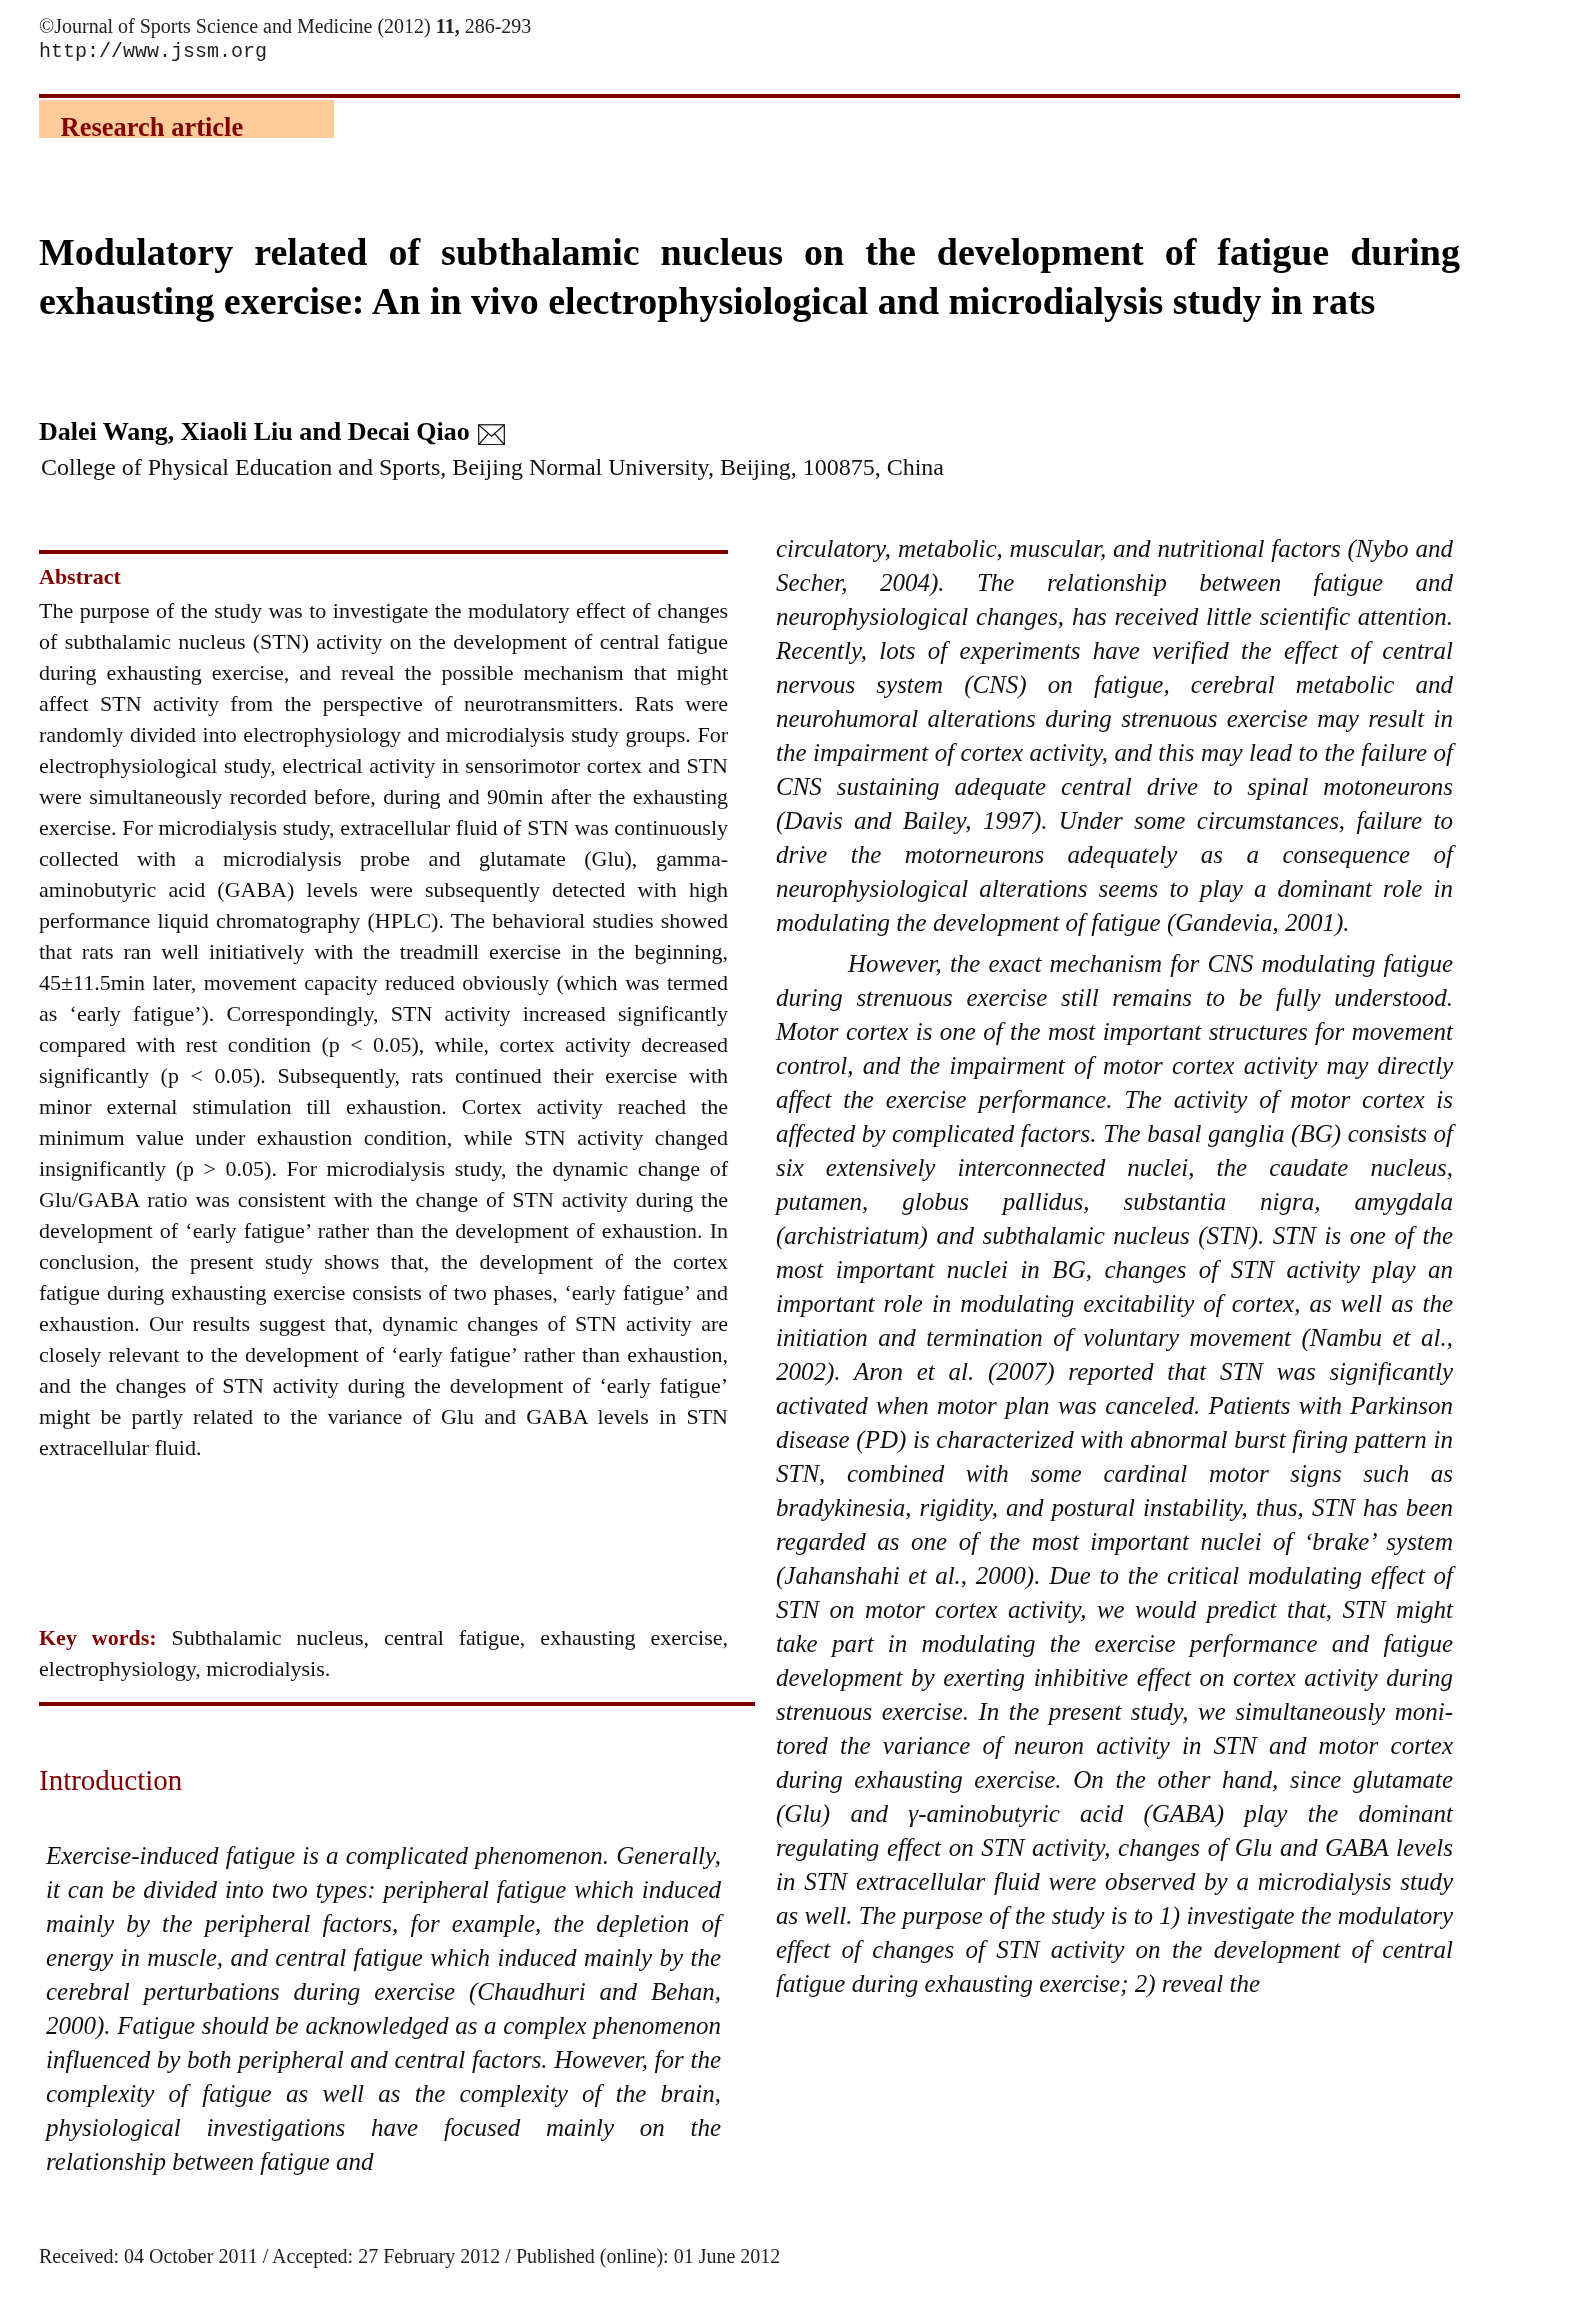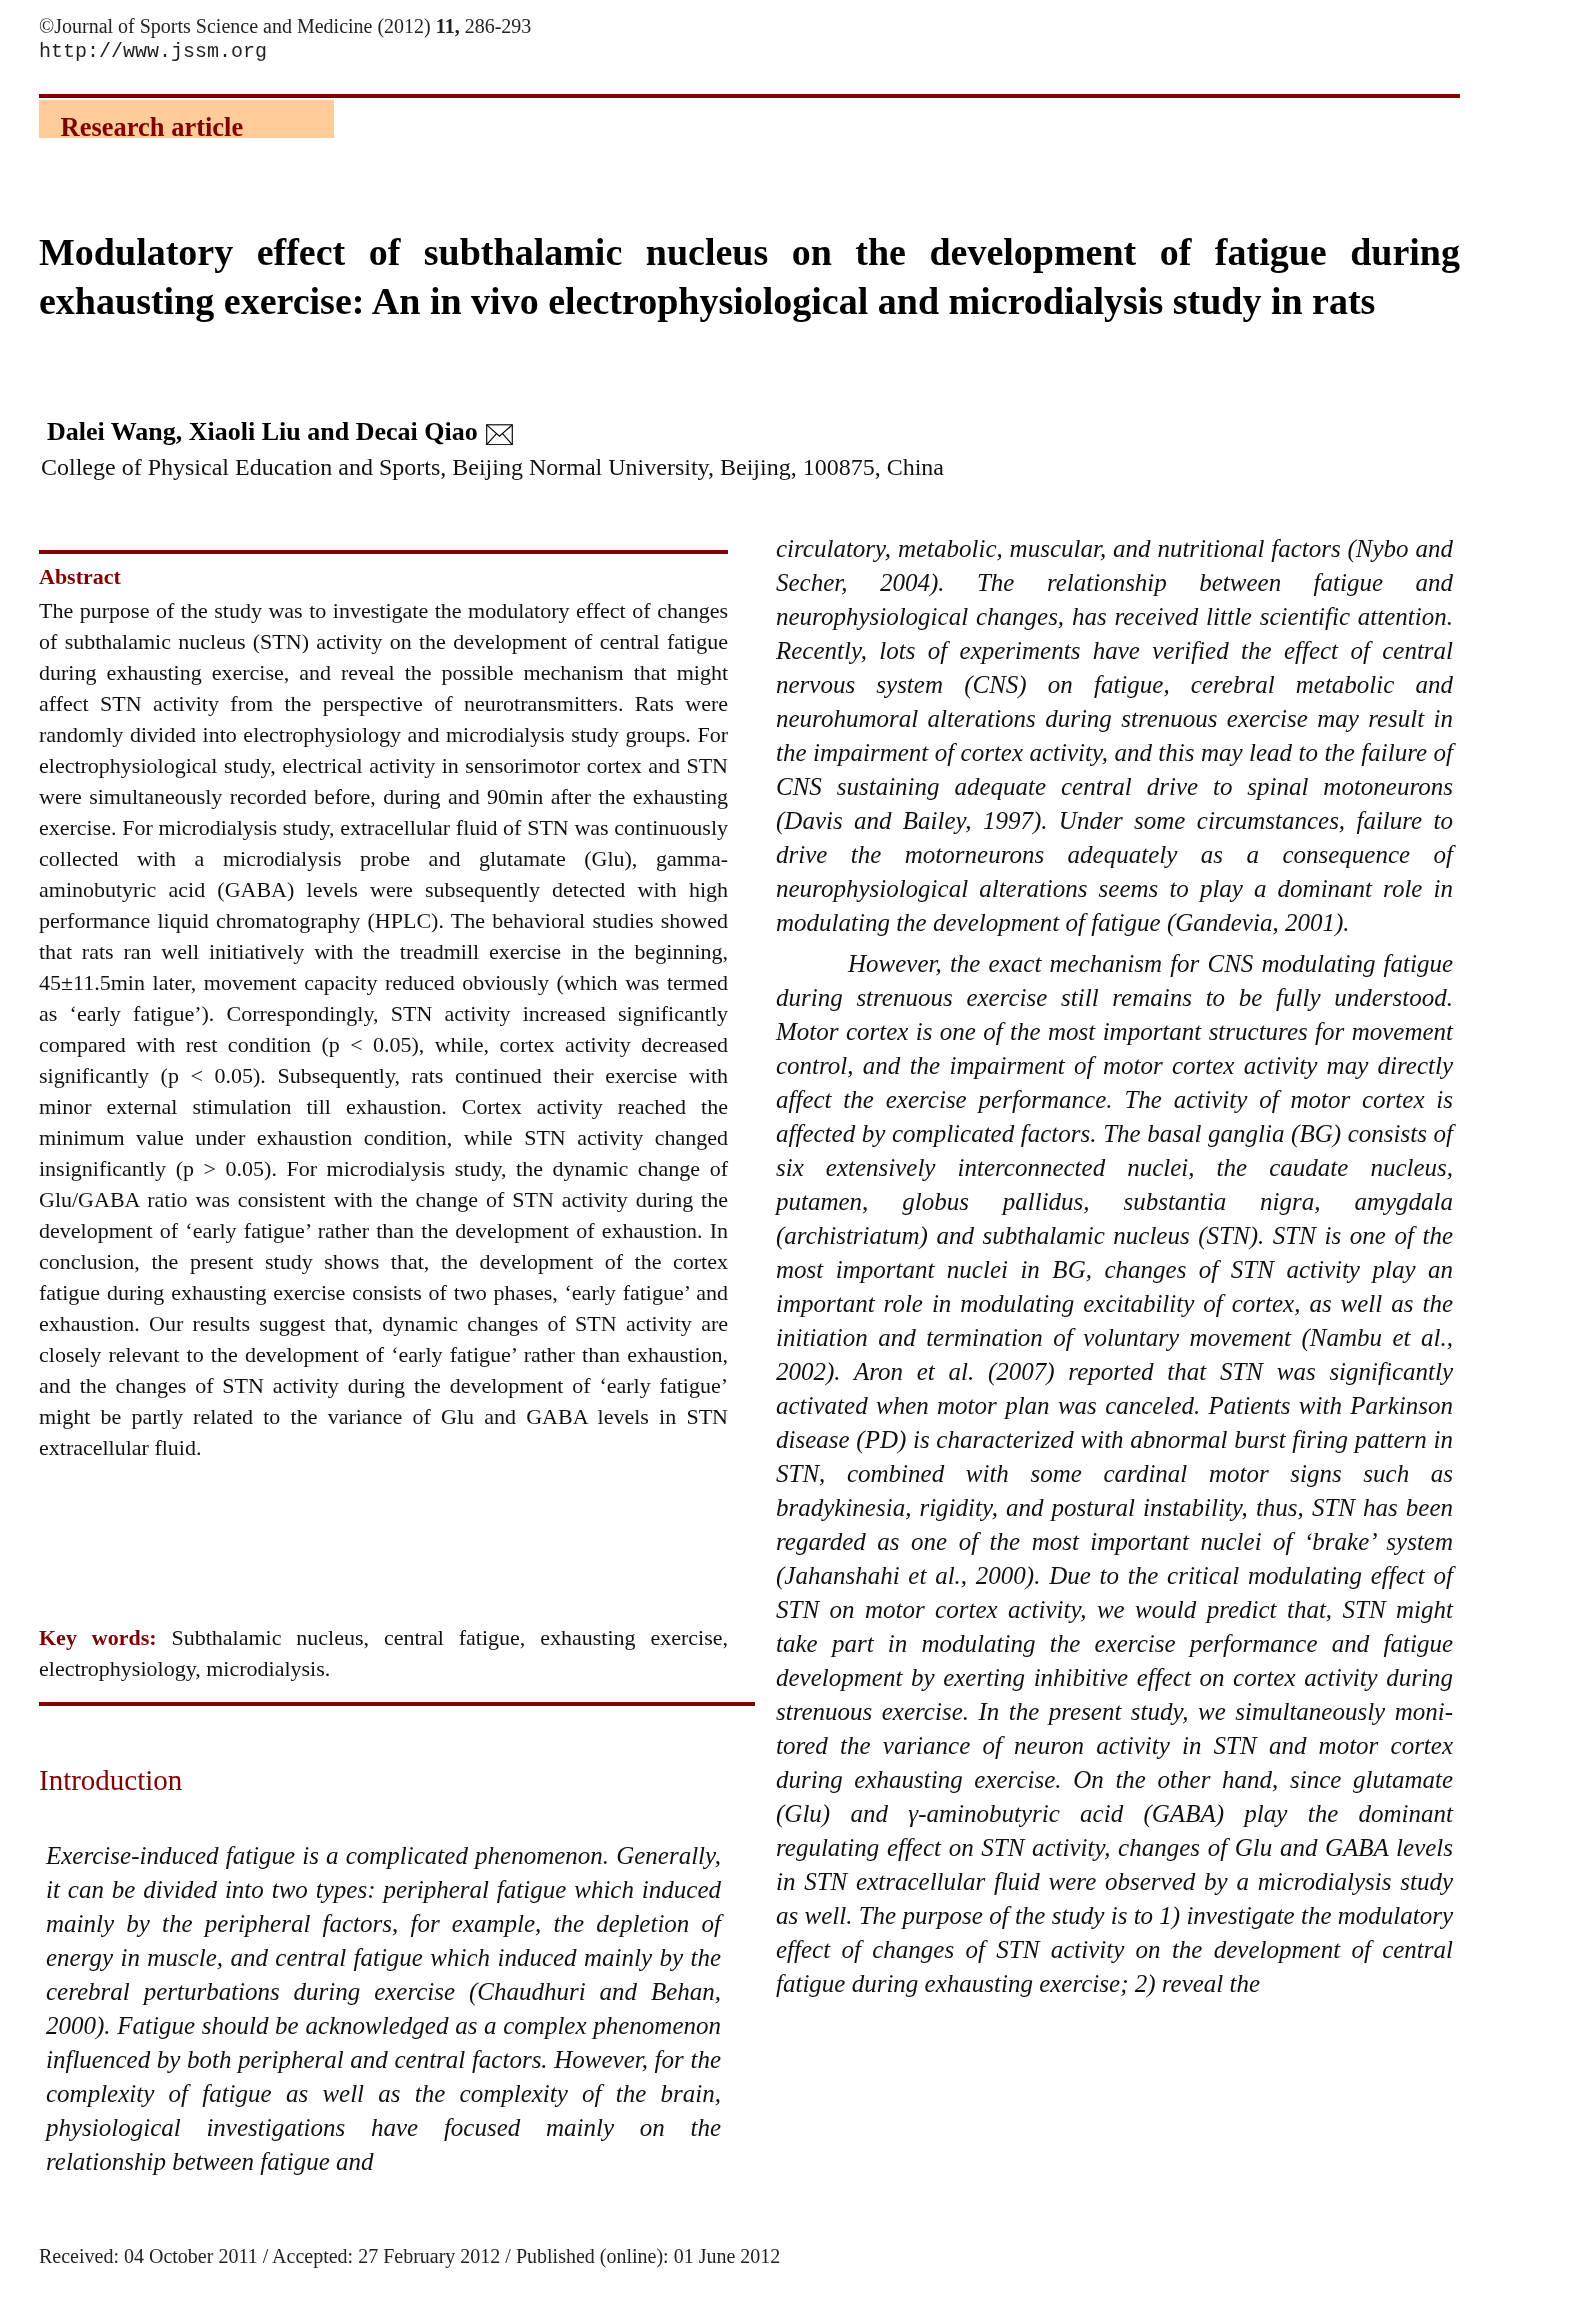--- a/index.html
+++ b/index.html
@@ -23,21 +23,21 @@
     position: absolute; left: 21.5px; top: 11.5px; font-weight: bold; font-size: 26.5px;
     color: #800000; line-height: 31.5px;
   }
 
   #title {
     left: 39px; top: 228px; width: 1421px; font-weight: bold; font-size: 38px;
     line-height: 49px; text-align: justify; color: #000;
   }
   #authors {
     left: 39px; top: 416px; font-weight: bold; font-size: 26px; line-height: 31.5px; color: #000;
-    display: flex; align-items: center; gap: 8px; margin-left: 8px;
+    display: flex; align-items: center; gap: 8px;
   }
   #mail-icon { width: 27px; height: 21.5px; display: inline-block; }
   #affiliation {
     left: 41px; top: 452px; font-size: 24px; line-height: 30px; color: #111;
   }
 
   
   #abstract-rule { left: 39px; top: 550px; width: 689px; }
   #abstract-heading {
     left: 39px; top: 562px; font-weight: bold; font-size: 22px; line-height: 29px; color: #800000;
@@ -78,21 +78,21 @@
   <span>©Journal of Sports Science and Medicine (2012) </span><b>11,</b><span> 286-293</span>
 </div>
 <div id="journal-url" class="abs journal-line">http://www.jssm.org</div>
 
 <div id="top-rule" class="rule"></div>
 
 <div id="badge" class="abs">
   <span>Research article</span>
 </div>
 
-<div id="title" class="abs">Modulatory effect of subthalamic nucleus on the development of fatigue during exhausting exercise: An in vivo electrophysiological and microdialysis study in rats</div>
+<div id="title" class="abs">Modulatory related of subthalamic nucleus on the development of fatigue during exhausting exercise: An in vivo electrophysiological and microdialysis study in rats</div>
 
 <div id="authors" class="abs">
   <span>Dalei Wang, Xiaoli Liu and Decai Qiao</span>
   <span id="mail-icon">
     <svg width="27" height="21.5" viewBox="0 0 38 30">
       <rect x="1" y="1" width="36" height="28" fill="none" stroke="#000" stroke-width="1.6"></rect>
       <polyline points="1,1 19,17 37,1" fill="none" stroke="#000" stroke-width="1.6"></polyline>
       <line x1="1" y1="29" x2="15" y2="13" stroke="#000" stroke-width="1.6"></line>
       <line x1="37" y1="29" x2="23" y2="13" stroke="#000" stroke-width="1.6"></line>
     </svg>

